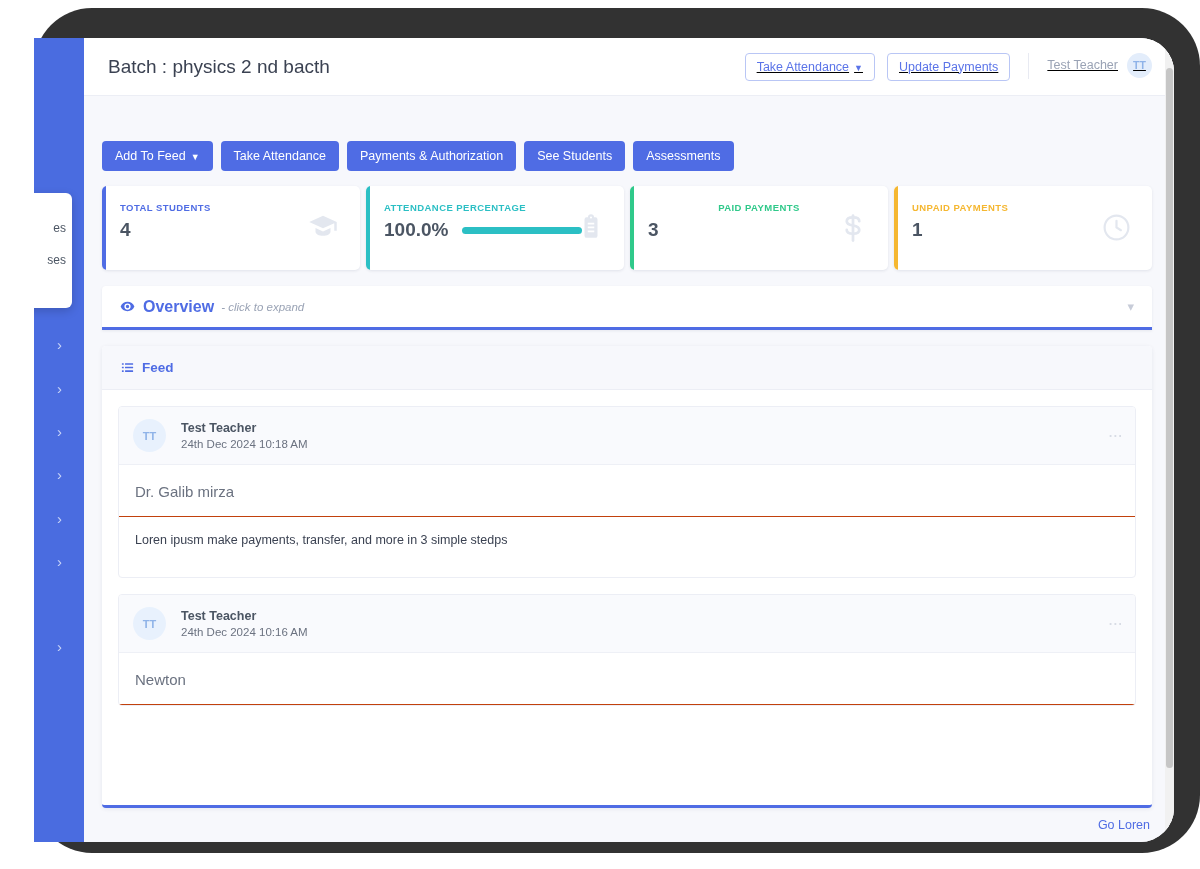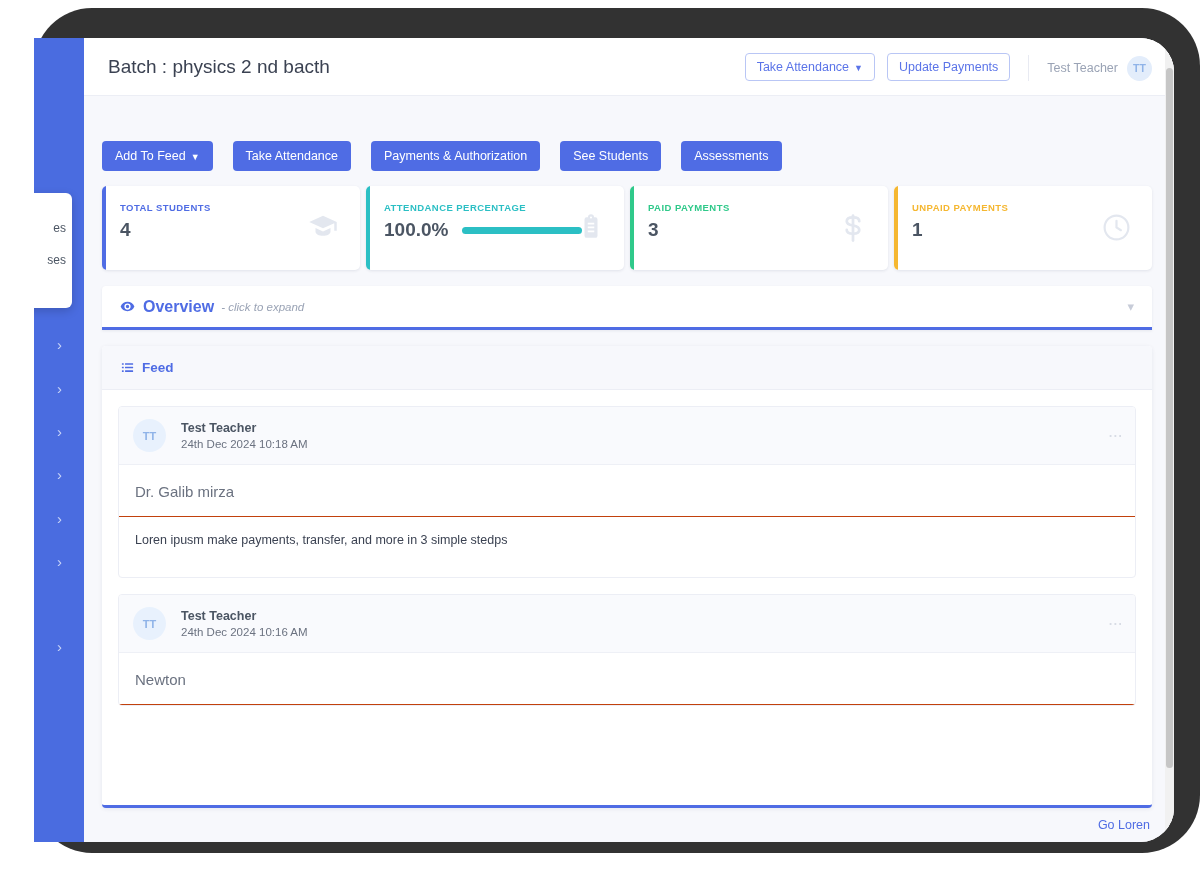--- a/index.html
+++ b/index.html
@@ -86,23 +86,24 @@
     display: flex; align-items: center;
   }
   .page-title {
     margin-left: 24px;
     font-size: 19px;
     color: #3b4252;
     font-weight: 400;
   }
   .topbar-right {
     margin-left: auto;
-    display: flex; align-items: flex-end;
+    display: flex; align-items: flex-start;
     margin-right: 22px;
     gap: 12px;
+    text-decoration: underline;
   }
   .btn-outline {
     border: 1px solid #b9c6f5;
     color: #5b74e8;
     background: #fff;
     border-radius: 4px;
     font-size: 12.5px;
     padding: 6px 11px;
     font-family: "Liberation Sans", sans-serif;
     cursor: pointer;
@@ -118,21 +119,21 @@
     width: 25px; height: 25px; border-radius: 50%;
     background: #e3edfb; color: #8fb3e8;
     font-size: 10.5px; font-weight: bold;
     display: flex; align-items: center; justify-content: center;
   }
 
   
   .actions {
     position: absolute;
     left: 18px; top: 103px;
-    display: flex; gap: 20px;
+    display: flex; gap: 8px;
   }
   .btn-primary {
     background: #4f6ce4;
     color: #ffffff;
     border: none;
     border-radius: 4px;
     font-size: 12.5px;
     padding: 8px 13px;
     font-family: "Liberation Sans", sans-serif;
     cursor: pointer;
@@ -167,21 +168,21 @@
   .card.c-green::before { background: #2fc98a; }
   .card.c-amber::before { background: #f5b731; }
   .card-label {
     font-size: 9.5px;
     letter-spacing: .45px;
     font-weight: bold;
     margin-bottom: 6px;
   }
   .c-blue  .card-label { color: #4f6ce4; }
   .c-teal  .card-label { color: #2bbfc4; }
-  .c-green .card-label { color: #2fc98a; }
+  .c-green .card-label { color: #2fc98a; text-align: center; }
   .c-amber .card-label { color: #f5b731; }
   .card-value {
     font-size: 19px;
     color: #4b5563;
     font-weight: bold;
     display: flex; align-items: center; gap: 14px;
   }
   .progress {
     width: 120px; height: 7px;
     background: #2bbfc4;

